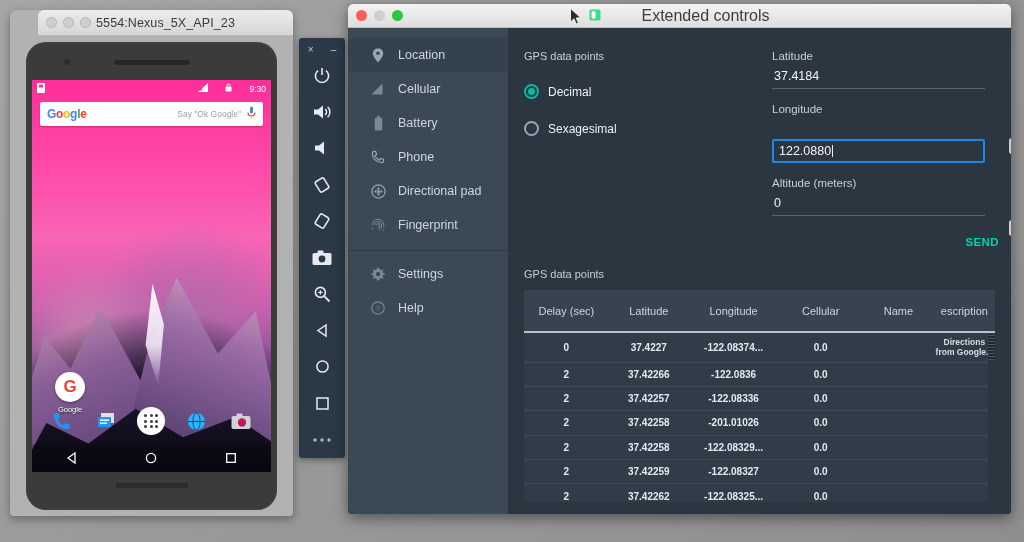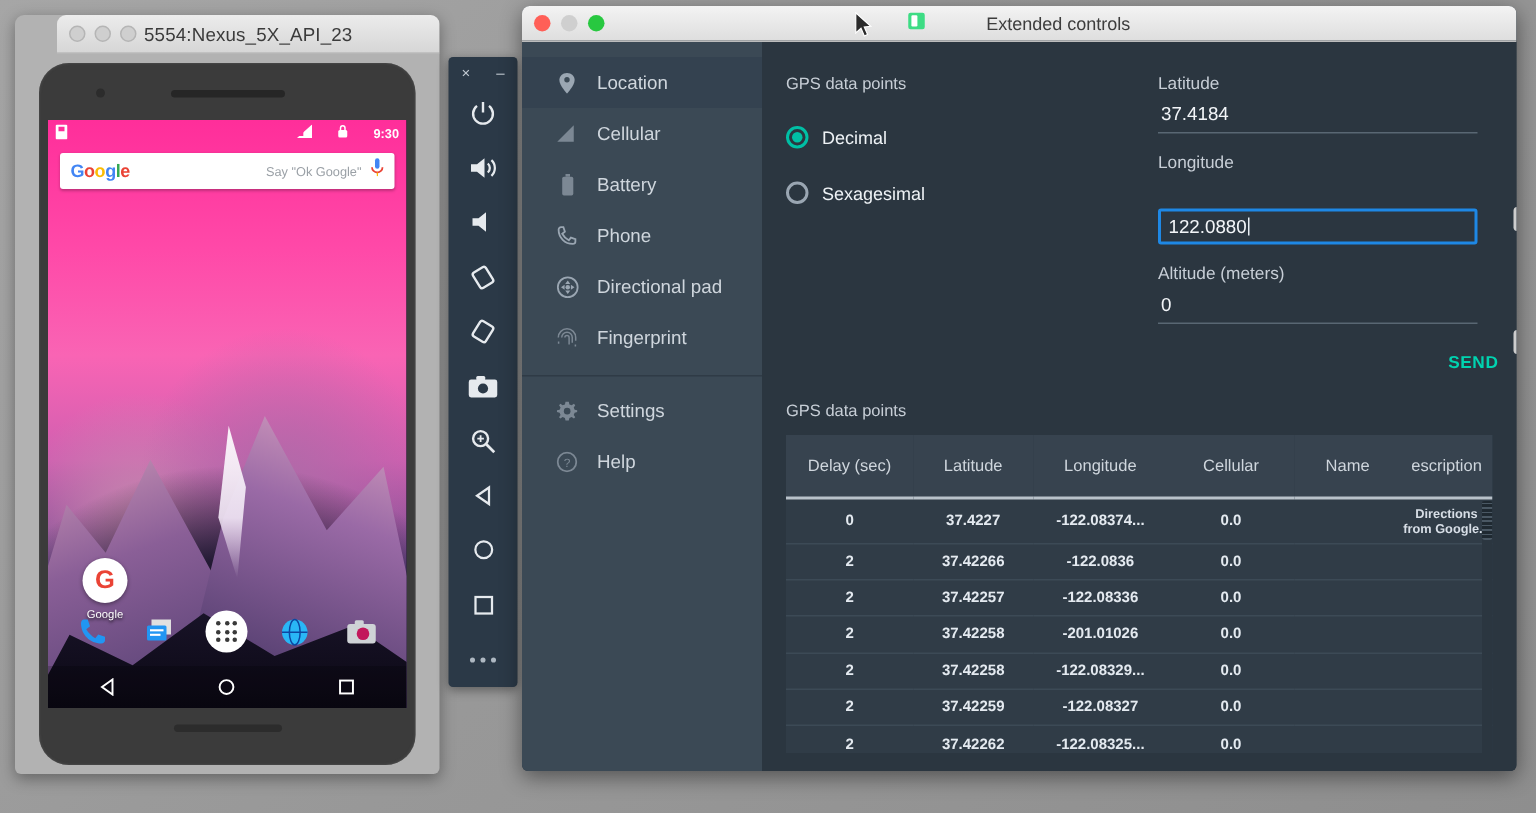--- a/index.html
+++ b/index.html
@@ -65,21 +65,21 @@
     clip-path: polygon(0% 100%, 18% 40%, 34% 8%, 58% 44%, 80% 24%, 100% 100%); }
   .snow { position: absolute; bottom: 22%; left: 44%; width: 16%; height: 26%;
     background: linear-gradient(180deg,#fff 0%, #efe4f3 60%, rgba(255,255,255,0) 100%);
     clip-path: polygon(40% 0%, 70% 40%, 55% 100%, 22% 60%); opacity: .92; }
   .mtn-dark { left: -5%; width: 110%; height: 26%;
     background: linear-gradient(#201a33,#0b0814);
     clip-path: polygon(0% 100%, 10% 52%, 26% 72%, 44% 38%, 62% 66%, 82% 46%, 100% 78%, 100% 100%); }
   #status-bar { position: absolute; left:0; top:0; right:0; height: 17px;
     display: flex; align-items: center; justify-content: space-between;
     padding: 0 5px; font-size: 8.5px; color: #fff; }
-  .sb-right { display: flex; align-items: flex-end; gap: 17px; font-weight: bold; }
+  .sb-right { display: flex; align-items: flex-end; gap: 17px; }
   #search-pill { position: absolute; left: 8px; right: 8px; top: 22px; height: 24px;
     background: #fff; border-radius: 2px; display: flex; align-items: center;
     padding: 0 7px; box-shadow: 0 1px 2px rgba(0,0,0,.25); }
   .goog { font-size: 12px; font-weight: bold; letter-spacing: -.3px; }
   .g1{color:#4285f4}.g2{color:#ea4335}.g3{color:#fbbc05}.g4{color:#34a853}
   #search-hint { flex: 1; text-align: right; font-size: 8.5px; color: #9aa0a6;
     padding-right: 6px; }
   #google-app { position: absolute; left: 16px; top: 292px; width: 44px; text-align: center; }
   #google-app .circ { width: 30px; height: 30px; margin: 0 auto; border-radius: 50%;
     background: #fff; display: flex; align-items: center; justify-content: center;
@@ -122,21 +122,21 @@
     box-shadow: 0 4px 14px rgba(0,0,0,.45);
     overflow: hidden;
   }
   #ext-titlebar { height: 24px; background: linear-gradient(#f3f3f3,#dedede);
     border-bottom: 1px solid #bcbcbc; display: flex; align-items: center;
     padding: 0 8px; position: relative; }
   .tdot { width: 11px; height: 11px; border-radius: 50%; margin-right: 7px; }
   .tdot.r { background: #ff5f57; } .tdot.y { background: #cfcfcf; } .tdot.g { background: #28c840; }
   #ext-title-wrap { position: absolute; left: 0; right: 0; display: flex;
     align-items: center; justify-content: center; gap: 5px; }
-  #ext-title { font-size: 12px; color: #3d3d3d; margin-left: 35px; }
+  #ext-title { font-size: 16px; color: #3d3d3d; margin-left: 35px; }
   #ext-body { display: flex; height: 486px; }
 
   
   #sidebar { width: 160px; background: #3b4955; height: 100%; padding-top: 10px;
     position: relative; }
   .side-item { height: 34px; display: flex; align-items: center; gap: 12px;
     padding-left: 22px; color: #cfd6dd; font-size: 12.5px; }
   .side-item.selected { background: #344250; }
   .side-ico { width: 16px; height: 16px; display: flex; align-items: center;
     justify-content: center; color: #9aa6b2; flex: 0 0 16px; }

